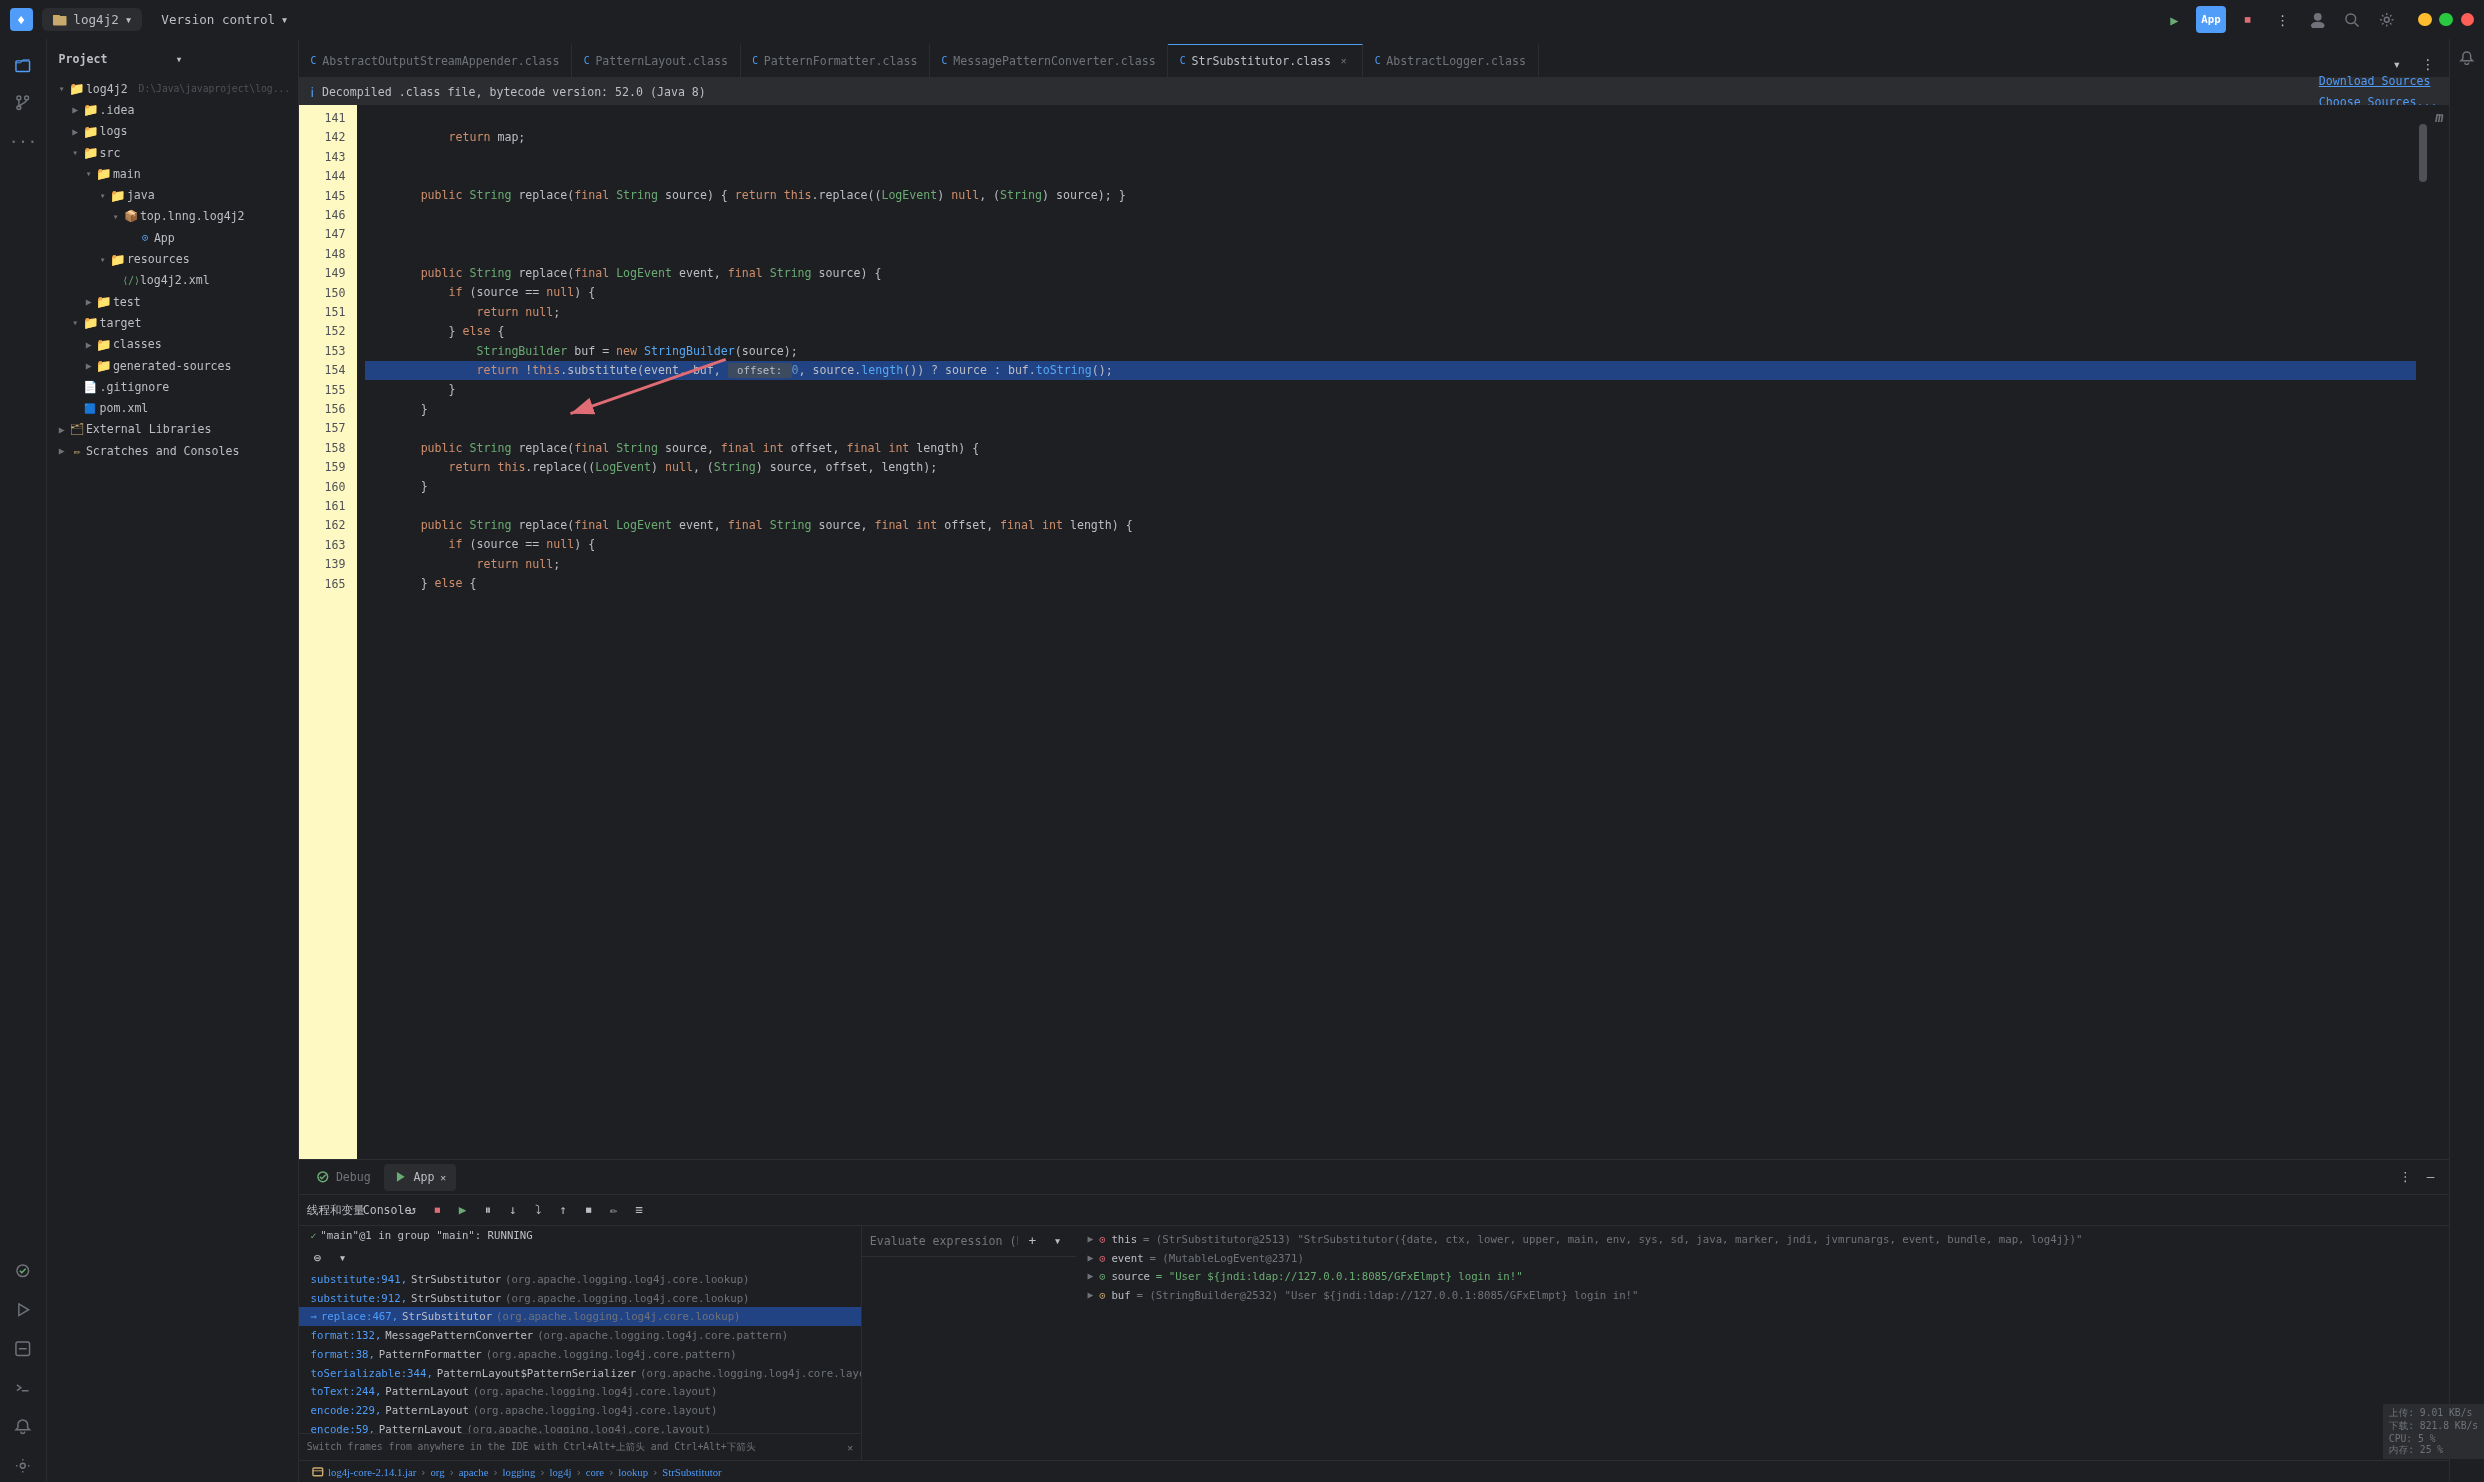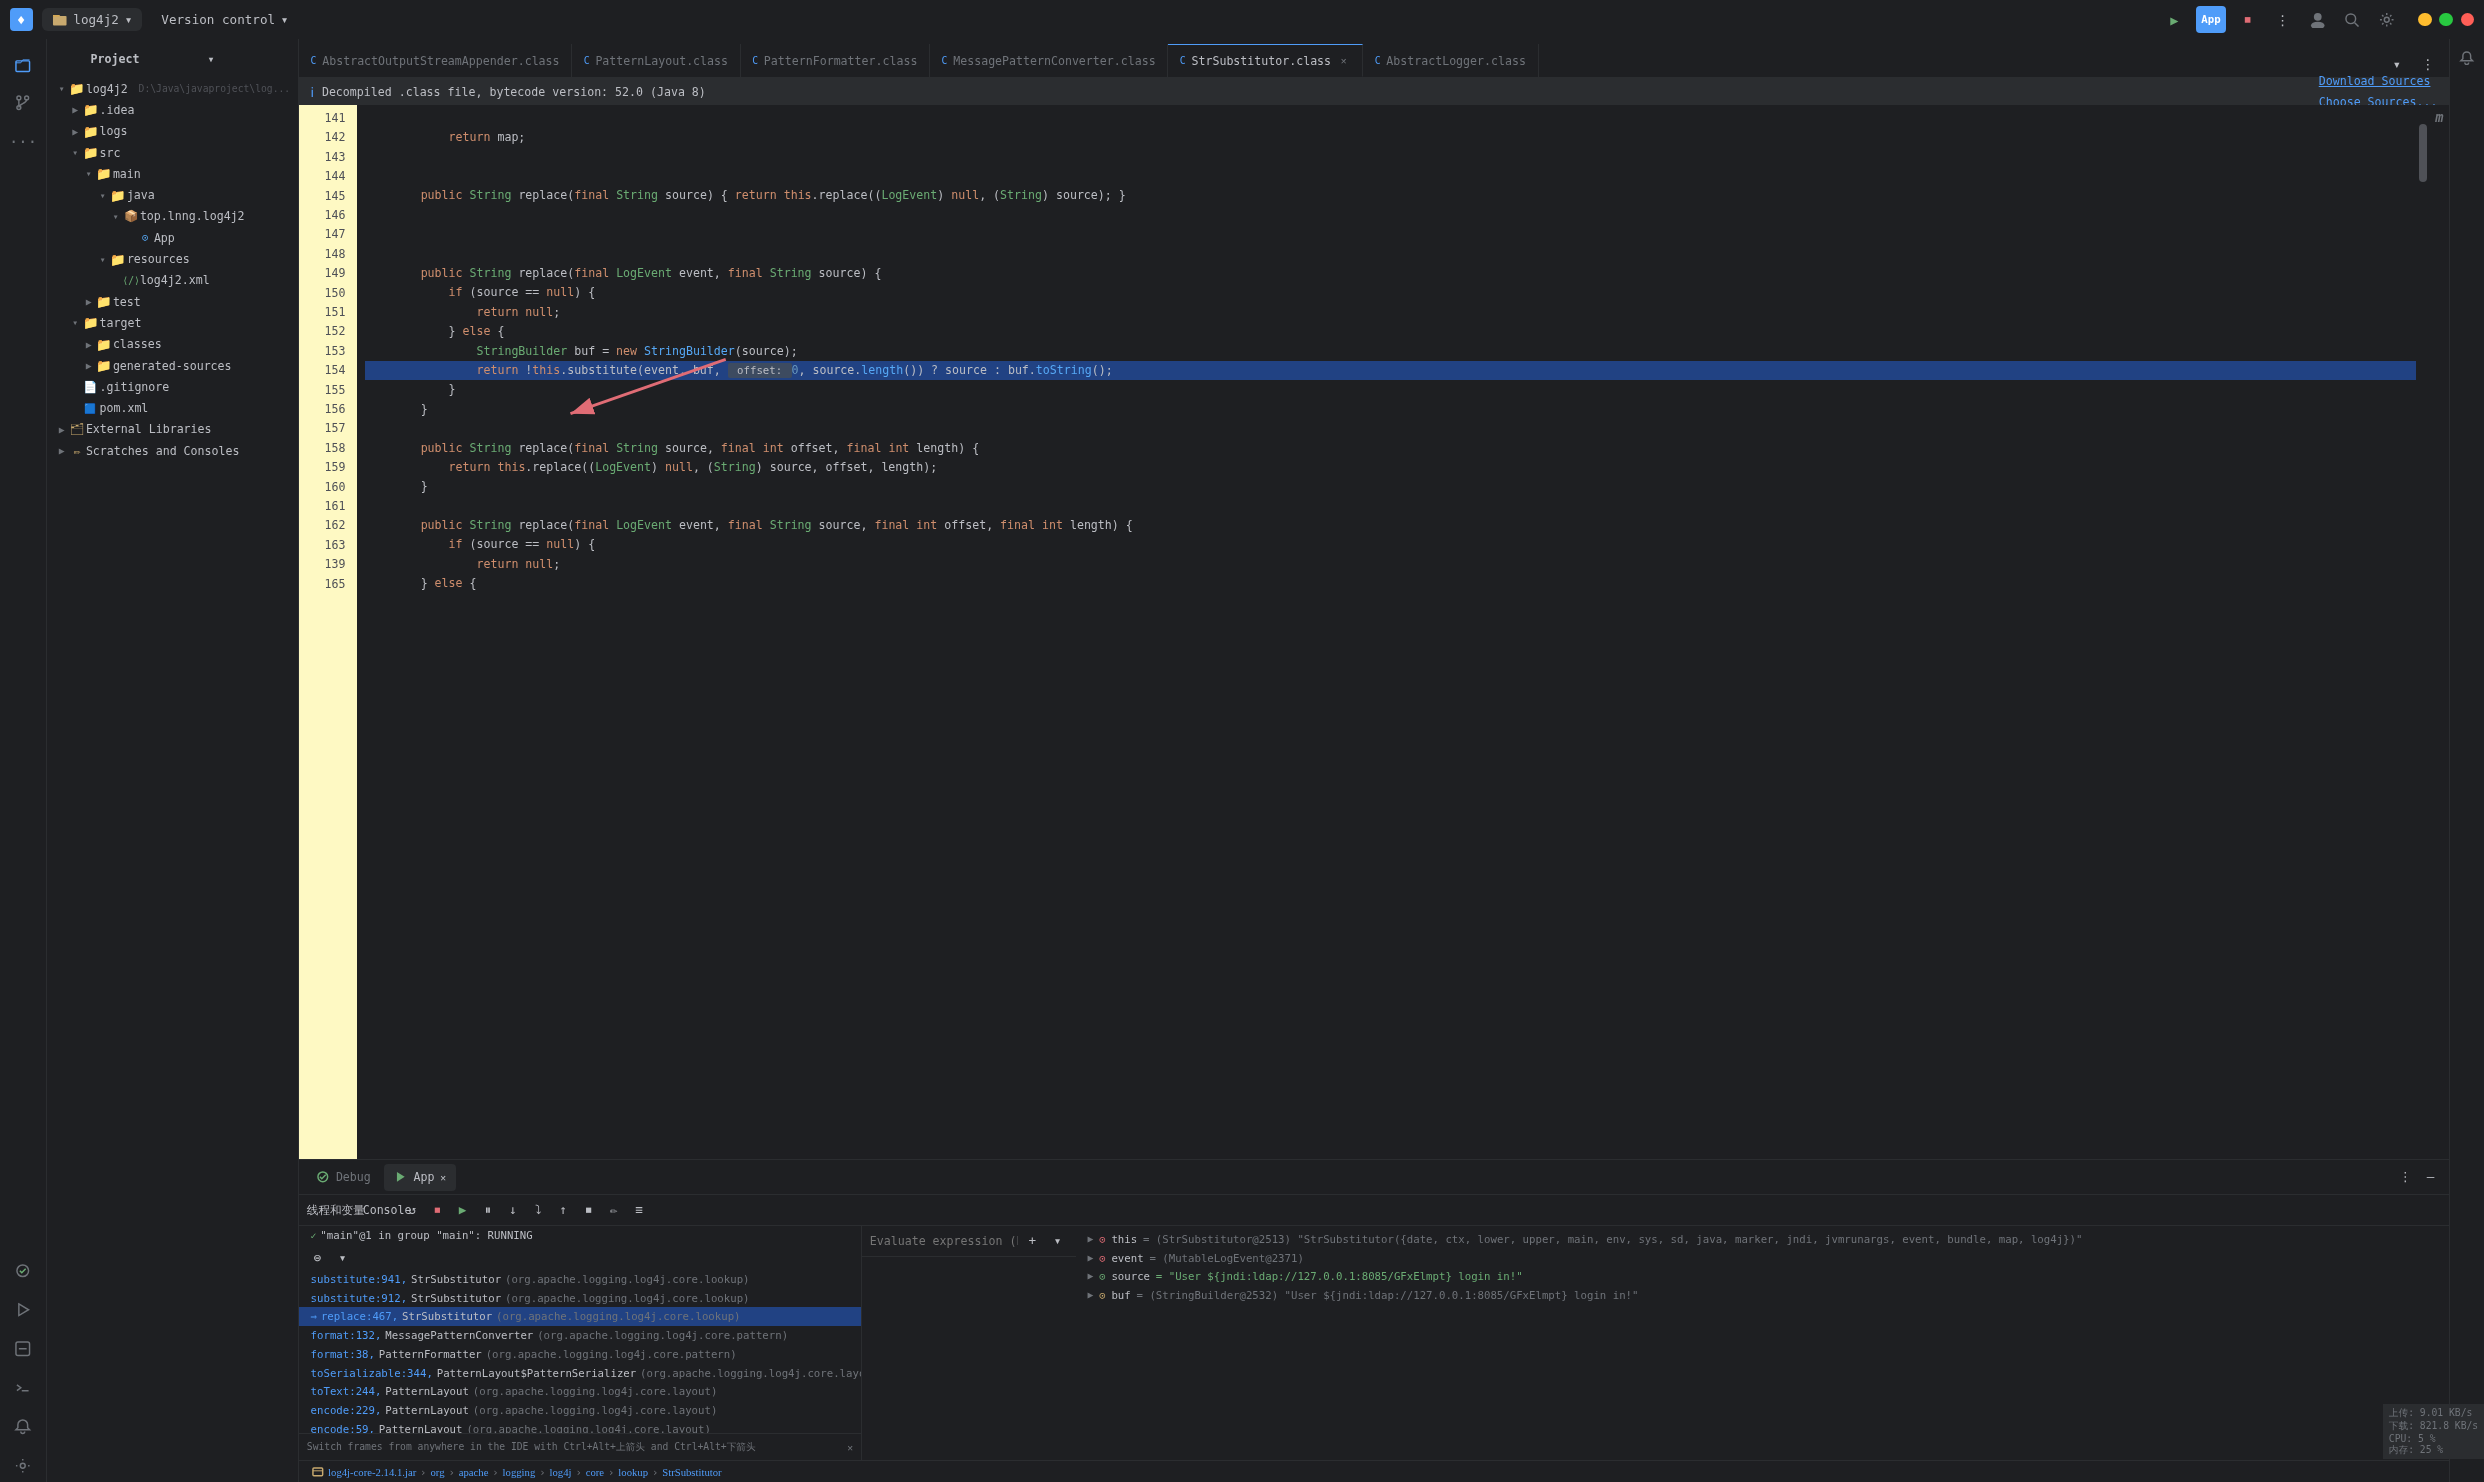--- a/index.html
+++ b/index.html
@@ -124,21 +124,21 @@
     .sidebar-header {
       height: 39px;
       display: flex;
       align-items: center;
       padding: 0 11.6px;
       font-size: 11.6px;
       font-weight: bold;
       color: #bcbec4;
       gap: 5.8px;
     }
-    .sidebar-header span { flex: 1; margin-left: 32px; }
+    .sidebar-header span { flex: 1; }
     .tree-item {
       display: flex;
       align-items: center;
       padding: 1.9px 7.8px;
       cursor: pointer;
       font-size: 11.6px;
       color: #bcbec4;
       height: 21.3px;
     }
     .tree-indent { display: inline-block; }

